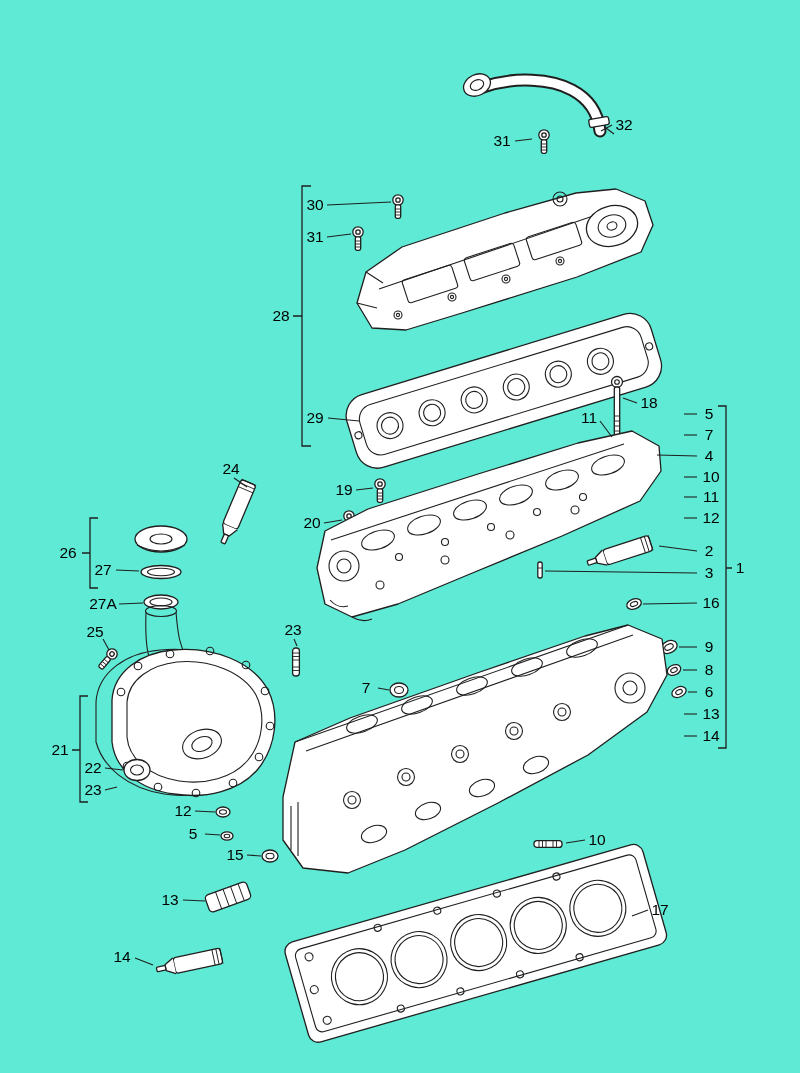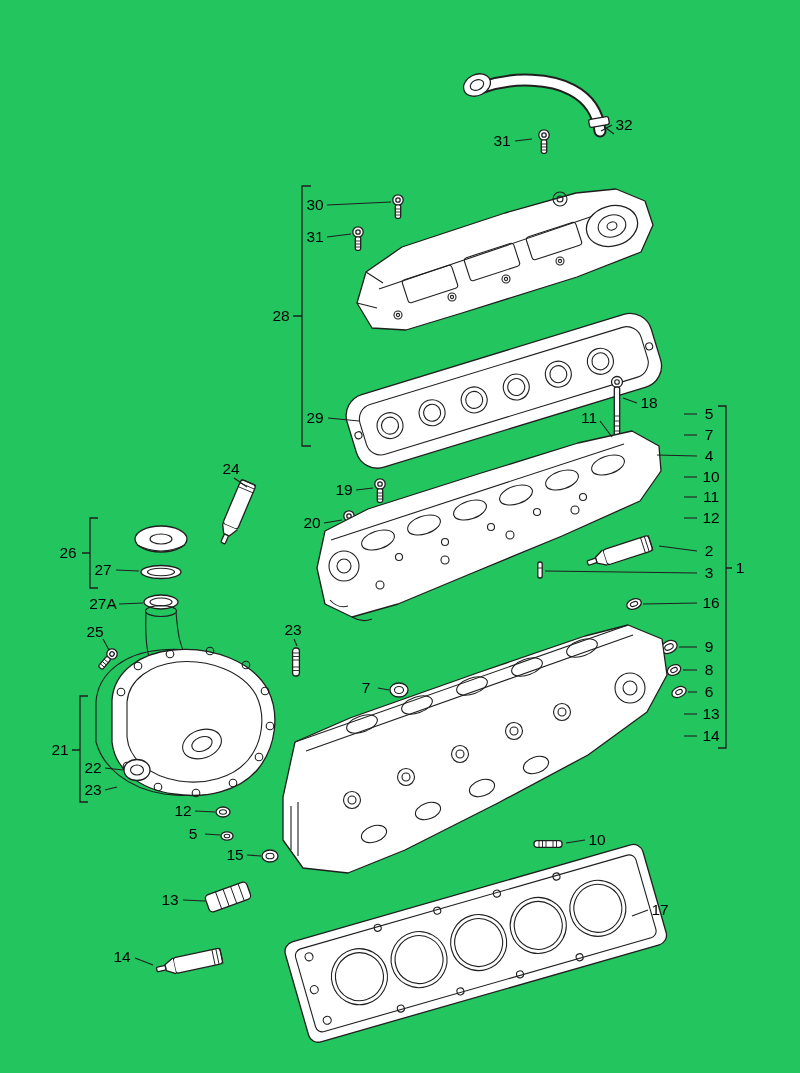--- a/index.html
+++ b/index.html
@@ -1,16 +1,16 @@
 <!DOCTYPE html>
 <html><head>
 <meta charset="utf-8">
 <style>
   html,body{margin:0;padding:0;background:#ffffff;}
-  .canvas{position:relative;width:800px;height:1073px;background:#22c55e;overflow:hidden;
+  .canvas{position:relative;width:800px;height:1073px;background:#5eead4;overflow:hidden;
           font-family:"Liberation Sans",sans-serif;}
   svg{display:block;}
   .part{fill:#ffffff;stroke:#1f1f1f;stroke-width:1.3;stroke-linejoin:round;}
   .ln{fill:none;stroke:#1f1f1f;stroke-width:1.1;stroke-linejoin:round;}
   .thin{fill:none;stroke:#1f1f1f;stroke-width:0.9;}
   .hoseO{fill:none;stroke:#1f1f1f;stroke-width:13;stroke-linecap:round;}
   .hoseI{fill:none;stroke:#ffffff;stroke-width:9;stroke-linecap:round;}
   .leader line{stroke:#1f1f1f;stroke-width:1.1;}
   .bracket{fill:none;stroke:#1f1f1f;stroke-width:1.3;}
   text.callout{font-family:"Liberation Sans",sans-serif;font-size:15.5px;fill:#000;text-anchor:middle;}

